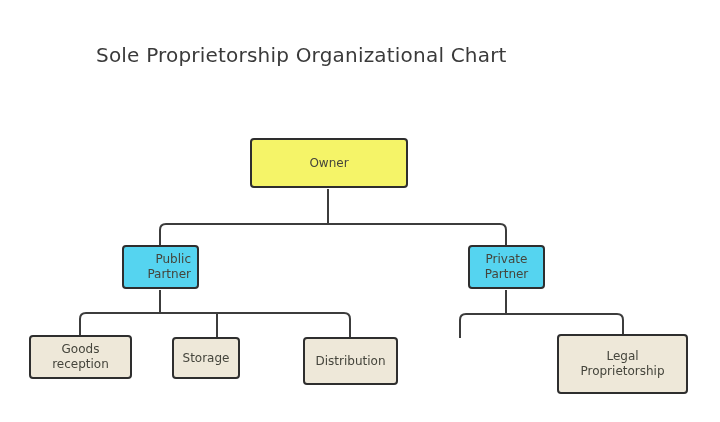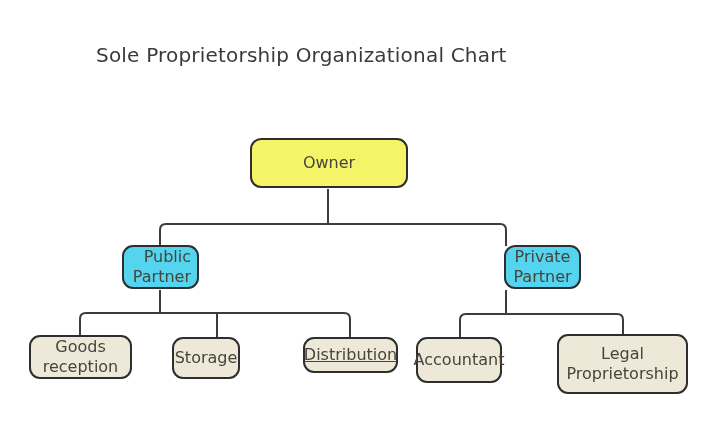--- a/index.html
+++ b/index.html
@@ -49,32 +49,32 @@
     stroke-width: 2;
   }
   .node {
     position: absolute;
     box-sizing: border-box;
     display: flex;
     align-items: center;
     justify-content: center;
     text-align: center;
     border: 2px solid var(--box-border);
-    border-radius: 11px;
-    font-size: 16px;
+    border-radius: 4px;
+    font-size: 12px;
     line-height: 1.25;
     color: var(--label-color);
     padding: 2px 6px;
   }
   .node-owner            { left: 250px; top: 138px; width: 158px; height: 50px; background: var(--owner-fill); }
   .node-public-partner   { left: 122px; top: 245px; width: 77px;  height: 44px; background: var(--partner-fill); text-align: right; }
-  .node-private-partner  { left: 468px; top: 245px; width: 77px;  height: 44px; background: var(--partner-fill); margin-left: 36px; }
+  .node-private-partner  { left: 468px; top: 245px; width: 77px;  height: 44px; background: var(--partner-fill); }
   .node-goods-reception  { left: 29px;  top: 335px; width: 103px; height: 44px; background: var(--leaf-fill); padding: 0 10px; }
   .node-storage          { left: 172px; top: 337px; width: 68px;  height: 42px; background: var(--leaf-fill); }
-  .node-distribution     { left: 303px; top: 337px; width: 95px;  height: 36px; background: var(--leaf-fill); text-decoration: underline; }
+  .node-distribution     { left: 303px; top: 337px; width: 95px;  height: 48px; background: var(--leaf-fill); }
   .node-accountant       { left: 416px; top: 337px; width: 86px;  height: 46px; background: var(--leaf-fill); }
   .node-legal-representative { left: 557px; top: 334px; width: 131px; height: 60px; background: var(--leaf-fill); }
 </style>
 </head>
 <body>
 
 <div class="stage">
 
   <h1 class="title">Sole Proprietorship Organizational Chart</h1>
 
@@ -111,21 +111,18 @@
   </div>
 
   <div class="node node-storage">
     <span>Storage</span>
   </div>
 
   <div class="node node-distribution">
     <span>Distribution</span>
   </div>
 
-  <div class="node node-accountant">
-    <span>Accountant</span>
-  </div>
 
   <div class="node node-legal-representative">
     <span>Legal Proprietorship</span>
   </div>
 
 </div>
 
 </body></html>

